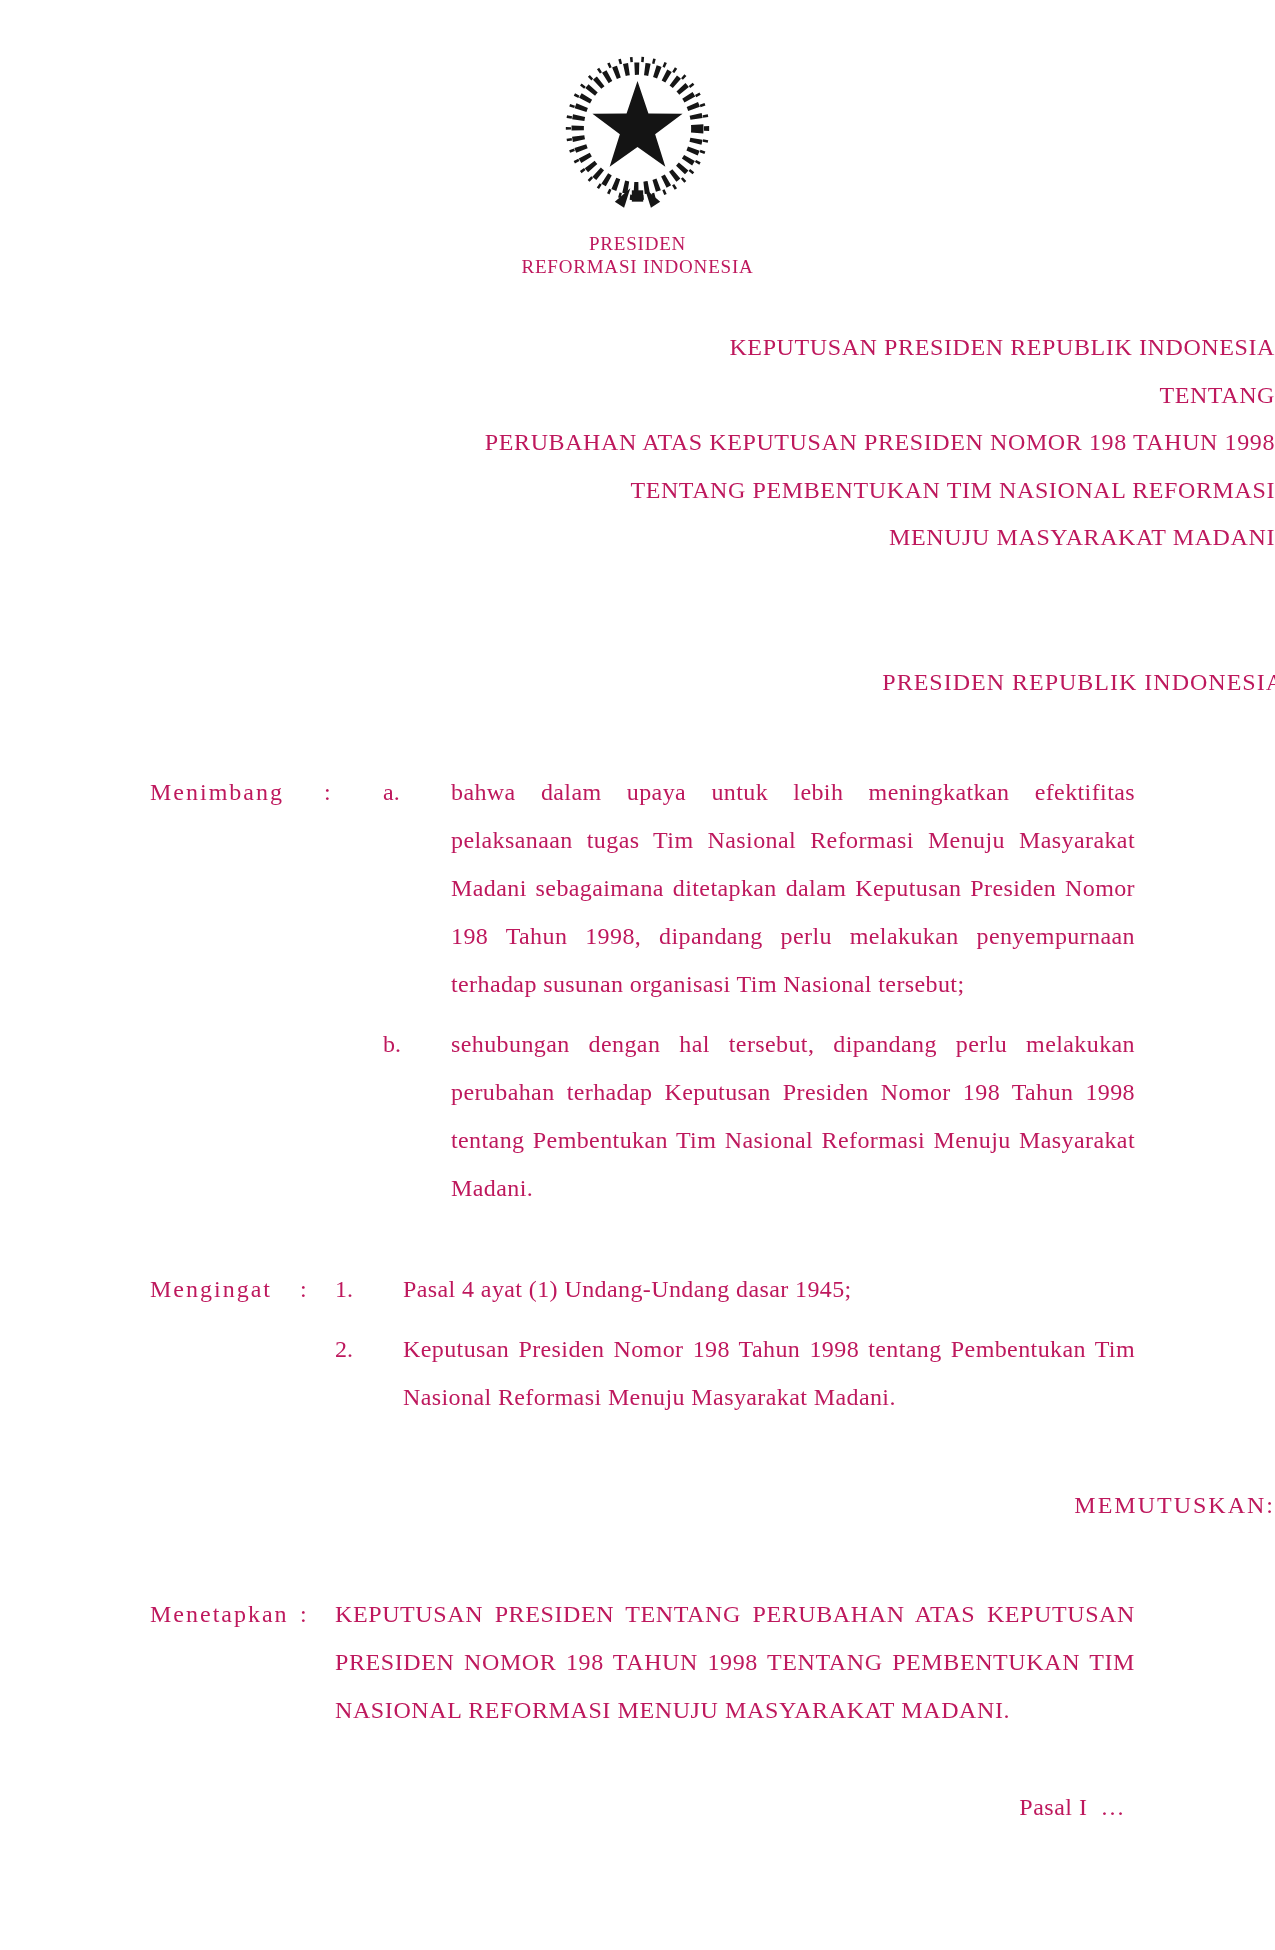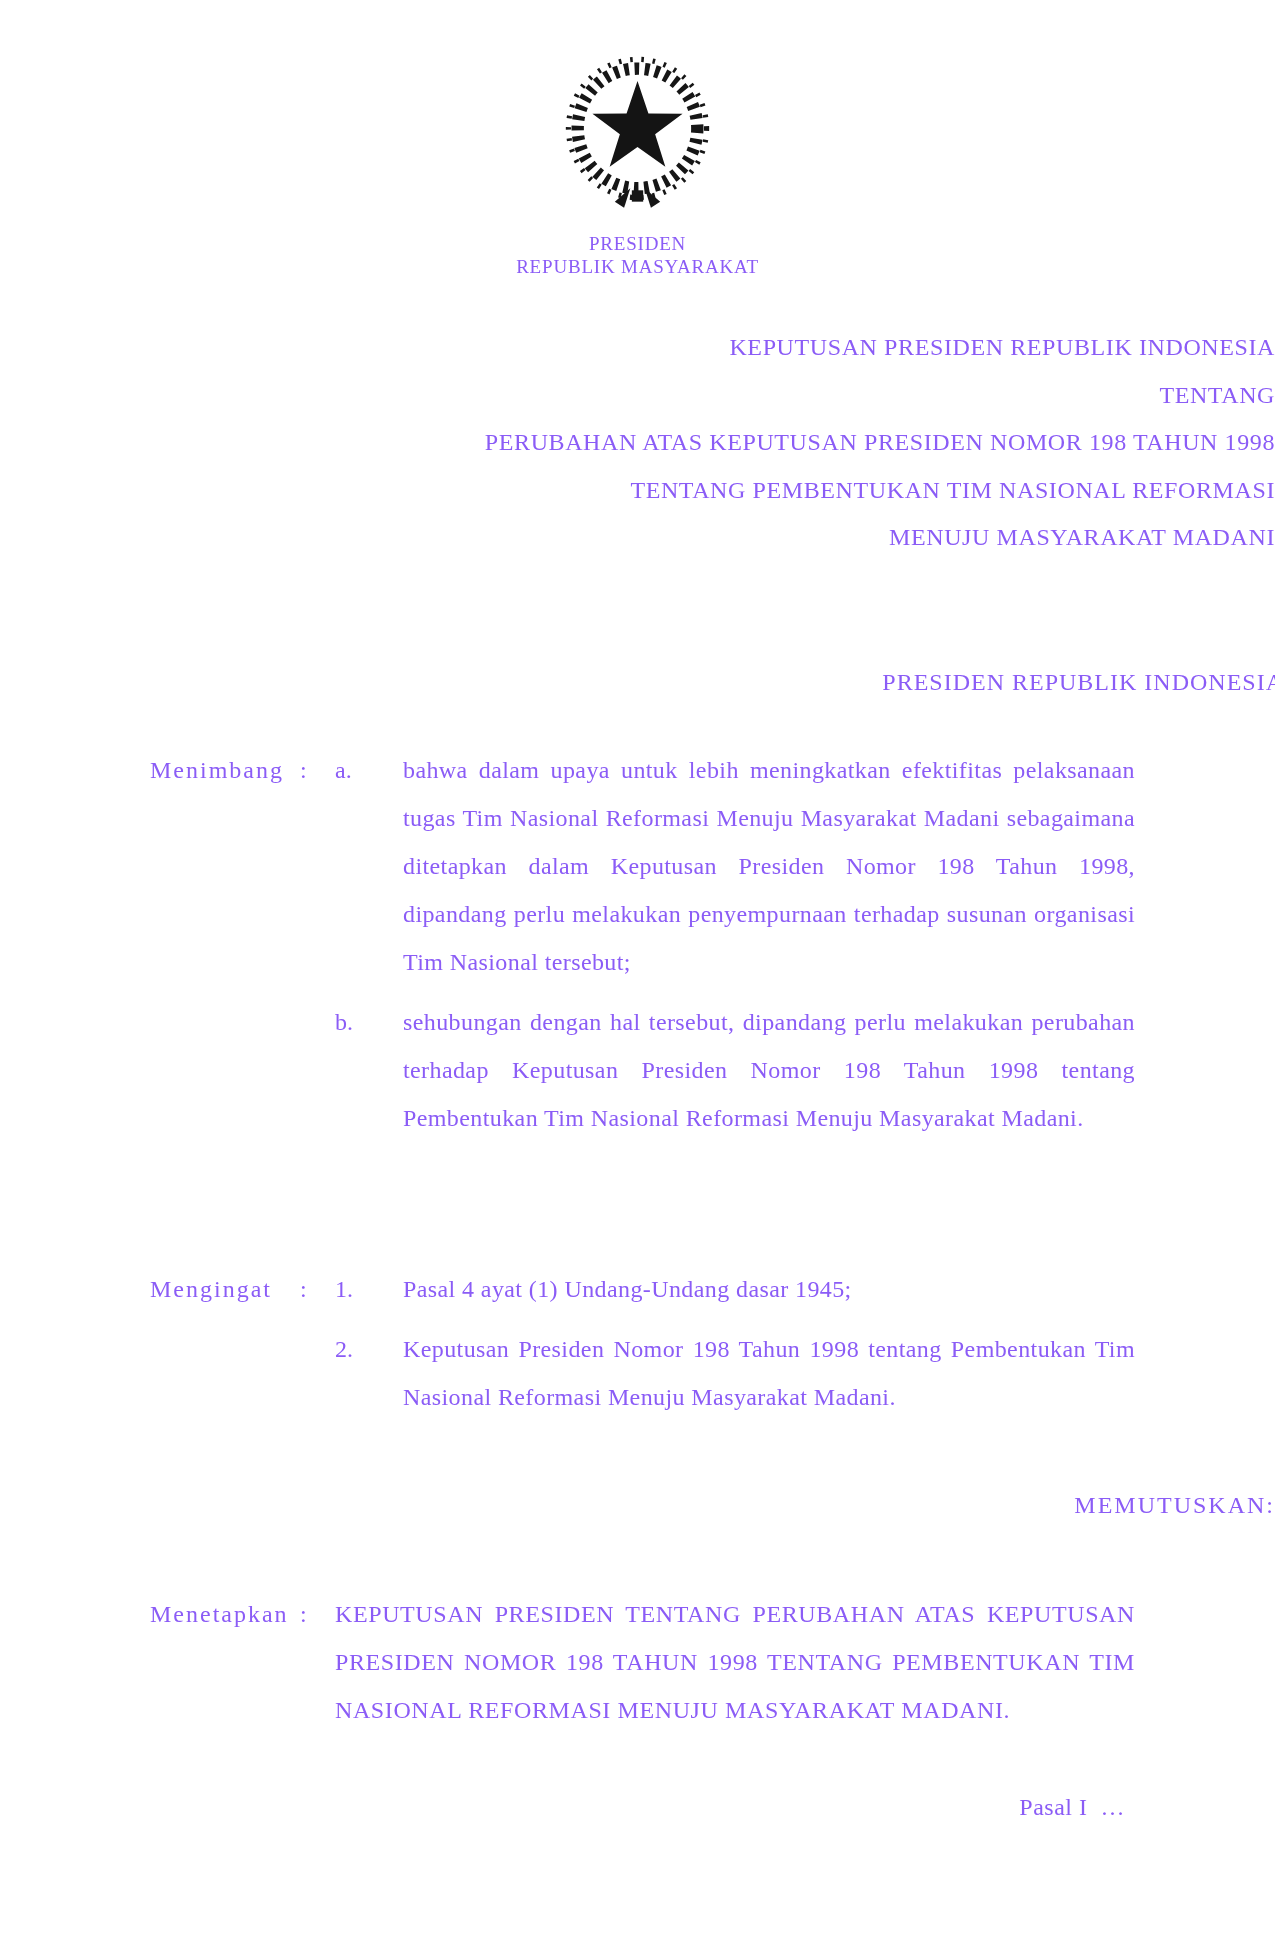--- a/index.html
+++ b/index.html
@@ -1,21 +1,21 @@
 <!DOCTYPE html>
 <html><head>
 <meta charset="utf-8">
 <style>
   * { margin:0; padding:0; box-sizing:border-box; }
   html,body { background:#ffffff; }
   .page {
     position:relative;
     width:1275px; height:1950px;
     background:#ffffff;
-    color:#8b5cf6;
+    color:#be185d;
     font-family:"Liberation Serif","DejaVu Serif",serif;
     overflow:hidden;
   }
   .seal {
     position:absolute; top:48px; left:0; right:0;
     display:flex; justify-content:center;
   }
   .org {
     position:absolute; top:232px; left:0; width:100%;
     text-align:center; font-size:19px; line-height:23px; letter-spacing:0.8px;
@@ -26,21 +26,21 @@
   }
   .salutation {
     position:absolute; top:658px; left:16px; width:100%;
     text-align:right; font-size:24px; line-height:48px; letter-spacing:1px;
   }
   .clause {
     position:absolute; left:150px; width:985px;
     display:flex; align-items:flex-start;
     font-size:24px; line-height:48px;
   }
-  .clause.menimbang { top:746px; }
+  .clause.menimbang { top:768px;gap:24px; }
   .clause.mengingat { top:1265px; }
   .clause.menetapkan { top:1590px; }
   .clabel { flex:none; width:150px; letter-spacing:2px; white-space:nowrap; }
   .ccolon { flex:none; width:35px; }
   .citems { flex:1 1 auto; min-width:0; }
   .item { display:flex; align-items:flex-start; }
   .item + .item { margin-top:12px; }
   .marker { flex:none; width:40px; }
   .itext { flex:1 1 auto; text-align:justify; letter-spacing:0.4px;margin-left:28px; }
   .etext { flex:1 1 auto; text-align:justify; letter-spacing:0.6px; }
@@ -67,21 +67,21 @@
       <polygon points="80,32 90.6,63.4 123.7,63.8 97.1,83.6 107,115.2 80,96 53,115.2 62.9,83.6 36.3,63.8 69.4,63.4" fill="#141414"></polygon>
 
       <path d="M73 136 l-15 13 l9 6 z" fill="#161616"></path>
       <path d="M87 136 l15 13 l-9 6 z" fill="#161616"></path>
       <rect x="74.5" y="138" width="11" height="11" fill="#161616"></rect>
     </svg>
   </div>
 
   <div class="org">
     <div>PRESIDEN</div>
-    <div>REPUBLIK MASYARAKAT</div>
+    <div>REFORMASI INDONESIA</div>
   </div>
 
   <div class="title">
     <div>KEPUTUSAN PRESIDEN REPUBLIK INDONESIA</div>
     <div>TENTANG</div>
     <div>PERUBAHAN ATAS KEPUTUSAN PRESIDEN NOMOR 198 TAHUN 1998</div>
     <div>TENTANG PEMBENTUKAN TIM NASIONAL REFORMASI</div>
     <div>MENUJU MASYARAKAT MADANI</div>
   </div>
 

